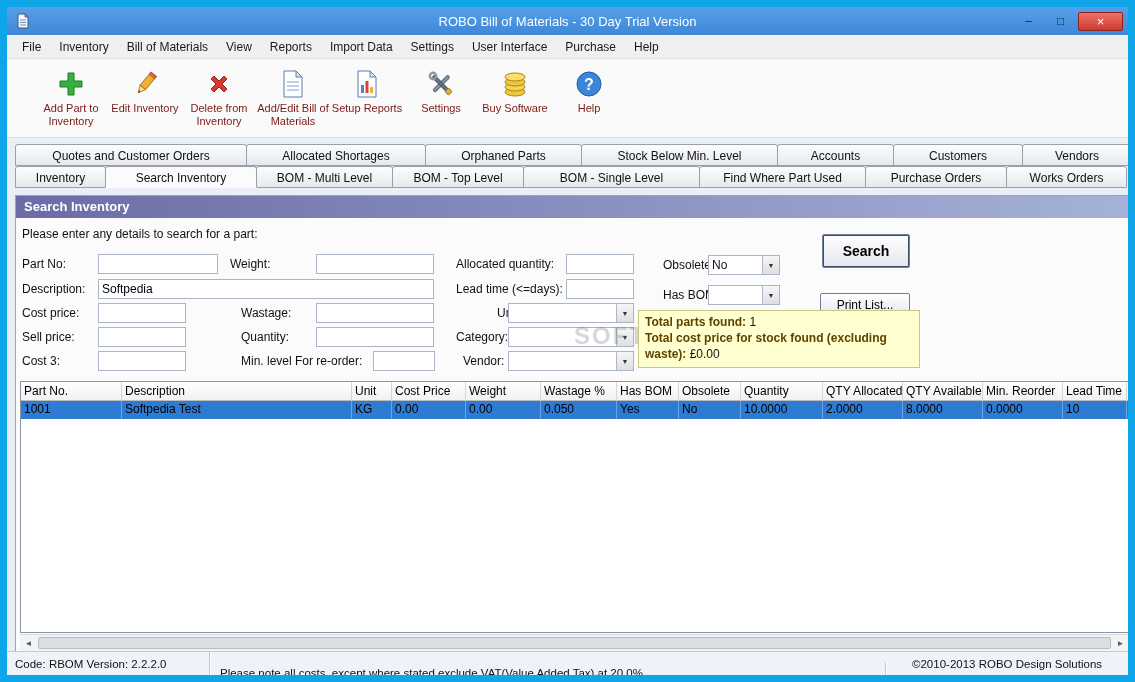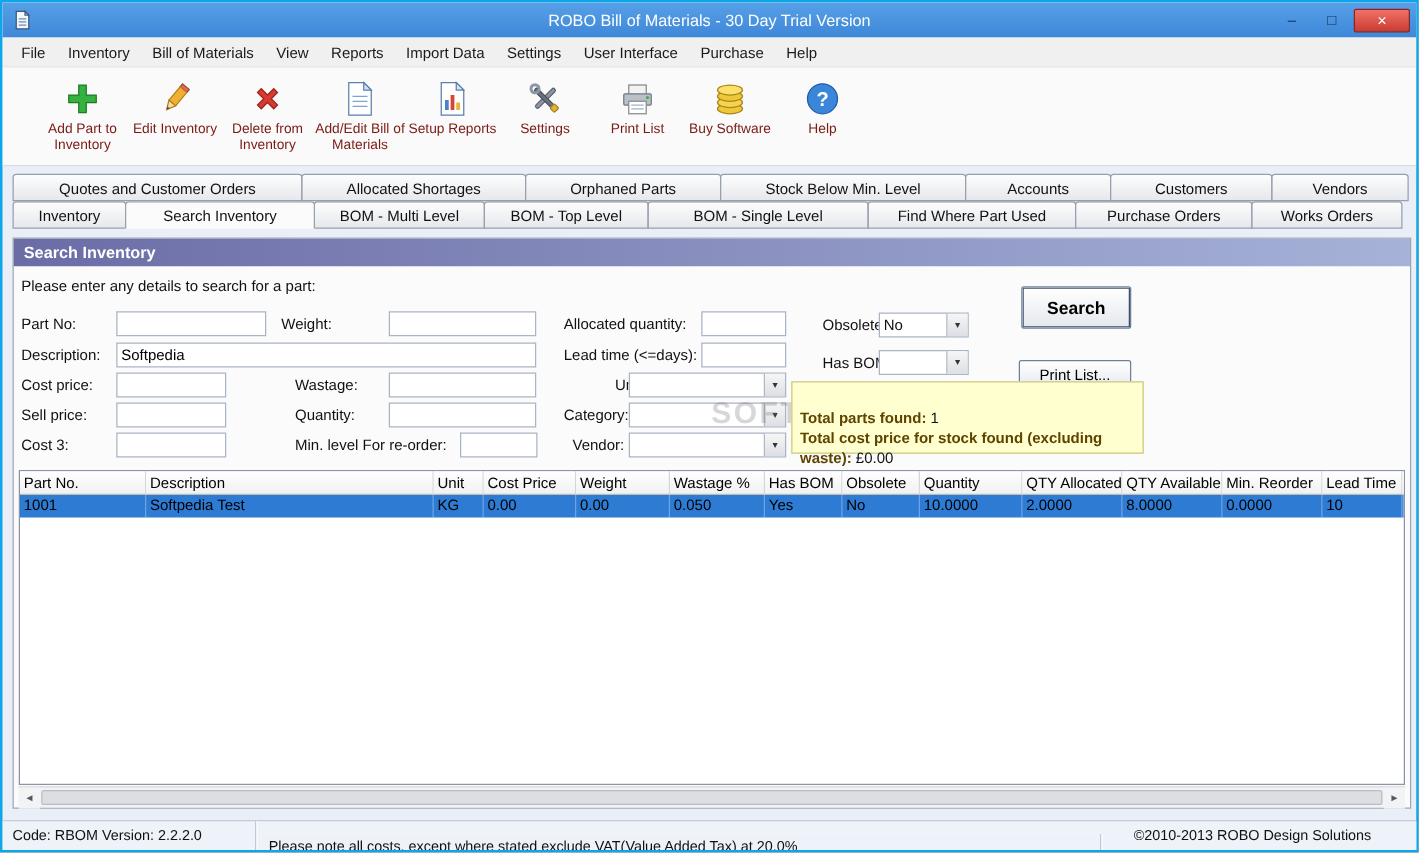--- a/index.html
+++ b/index.html
@@ -1,17 +1,17 @@
 <!DOCTYPE html>
 <html><head>
 <meta charset="utf-8">
 <style>
   * { margin:0; padding:0; box-sizing:border-box; }
   body { font-family:"Liberation Sans", sans-serif; background:#555; }
-  .window { position:relative; width:1135px; height:682px; background:#e9eef7; border:2px solid #0ea5e9; overflow:hidden; }
+  .window { position:relative; width:1135px; height:682px; background:#e9eef7; border:7px solid #0ea5e9; overflow:hidden; }
 
   
   .titlebar { position:absolute; top:0; left:0; right:0; height:28px;
     background:linear-gradient(#56a0e8,#3f87d8); display:flex; align-items:center; }
   .title-text { position:absolute; left:0; right:0; text-align:center; color:#fff; font-size:13px; }
   .win-icon { margin-left:8px; z-index:2; display:flex; }
   .win-controls { margin-left:auto; z-index:2; display:flex; align-items:center; gap:3px; margin-right:5px; }
   .win-btn { width:29px; height:19px; display:flex; align-items:center; justify-content:center;
     font-size:12px; color:#11304f; cursor:default; }
   .win-btn.close { width:45px; background:linear-gradient(#f0716a,#cc3b30); border:1px solid #8e241c;
@@ -54,21 +54,21 @@
   .fcombo-value { flex:1; padding-left:3px; font-size:12px; }
   .dd { width:17px; align-self:stretch; background:linear-gradient(#f6f6f6,#dcdfe4);
     border-left:1px solid #b0b8c4; display:flex; align-items:center; justify-content:center;
     font-size:7px; color:#333; }
   .btn { position:absolute; background:linear-gradient(#ffffff,#e4e7ed); border:1px solid #6f8098;
     border-radius:2px; font-family:Liberation Sans, sans-serif; text-align:center; cursor:default; }
   .search-btn { left:806px; top:16px; width:88px; height:34px; font-size:14px; font-weight:bold;
     box-shadow:0 0 0 1px #3d4f6a inset; }
   .print-btn { left:804px; top:61px; width:90px; height:24px; font-size:12px;margin-top:14px; }
   .summary-box { position:absolute; left:622px; top:92px; width:282px; height:58px;
-    background:#ffffcf; border:1px solid #c9c883; padding:20px 6px; line-height:1.35; z-index:2; }
+    background:#ffffcf; border:1px solid #c9c883; padding:3px 6px; line-height:1.35; z-index:2; }
   .summary-box .slabel { font-weight:bold; color:#5f4400; }
   .watermark { position:absolute; left:558px; top:104px; font-size:24px; font-weight:bold;
     color:rgba(110,110,110,0.28); letter-spacing:2px; z-index:1; }
 
   
   .table-area { position:absolute; top:185px; left:4px; width:1109px; bottom:18px;
     border:1px solid #8a94a5; background:#fff; overflow:hidden; }
   .thead { display:flex; height:19px; }
   .th { background:linear-gradient(#ffffff,#f1f1f1); border-right:1px solid #d6d6d6;
     border-bottom:1px solid #bcbcbc; font-size:12px; padding:2px 3px; overflow:hidden; white-space:nowrap; }
@@ -208,35 +208,20 @@
             <rect x="12.4" y="3" width="3.2" height="21" rx="1.5" transform="rotate(-45 14 14)" fill="#66727e" stroke="#49535c"></rect>
             <circle cx="6" cy="6" r="3.2" fill="none" stroke="#8c97a3" stroke-width="2.4"></circle>
             <rect x="19" y="19" width="5" height="5" rx="1" transform="rotate(45 21.5 21.5)" fill="#e2b23a" stroke="#a8821f"></rect>
           </svg>
       </span>
       <span>Settings</span>
     </div>
     <div class="tool-btn">
       <span class="ticon">
         <svg width="28" height="27" viewBox="0 0 28 27">
-            <rect x="7" y="2" width="14" height="8" fill="#f2f2f2" stroke="#8a8a8a"></rect>
-            <rect x="3" y="9" width="22" height="9" rx="1" fill="#b9c0c9" stroke="#707880"></rect>
-            <circle cx="22" cy="12" r="1.3" fill="#3fae49"></circle>
-            <rect x="7" y="15" width="14" height="10" fill="#fff" stroke="#8a8a8a"></rect>
-            <g stroke="#9db3cd">
-              <line x1="9" y1="18" x2="19" y2="18"></line>
-              <line x1="9" y1="21" x2="19" y2="21"></line>
-            </g>
-          </svg>
-      </span>
-      <span>Print List</span>
-    </div>
-    <div class="tool-btn">
-      <span class="ticon">
-        <svg width="28" height="27" viewBox="0 0 28 27">
             <ellipse cx="14" cy="21" rx="10" ry="4" fill="#f0c63a" stroke="#a8871c"></ellipse>
             <ellipse cx="14" cy="16" rx="10" ry="4" fill="#f6d44f" stroke="#a8871c"></ellipse>
             <ellipse cx="14" cy="11" rx="10" ry="4" fill="#f0c63a" stroke="#a8871c"></ellipse>
             <ellipse cx="14" cy="6" rx="10" ry="4" fill="#fbe06b" stroke="#a8871c"></ellipse>
           </svg>
       </span>
       <span>Buy Software</span>
     </div>
     <div class="tool-btn">
       <span class="ticon">

